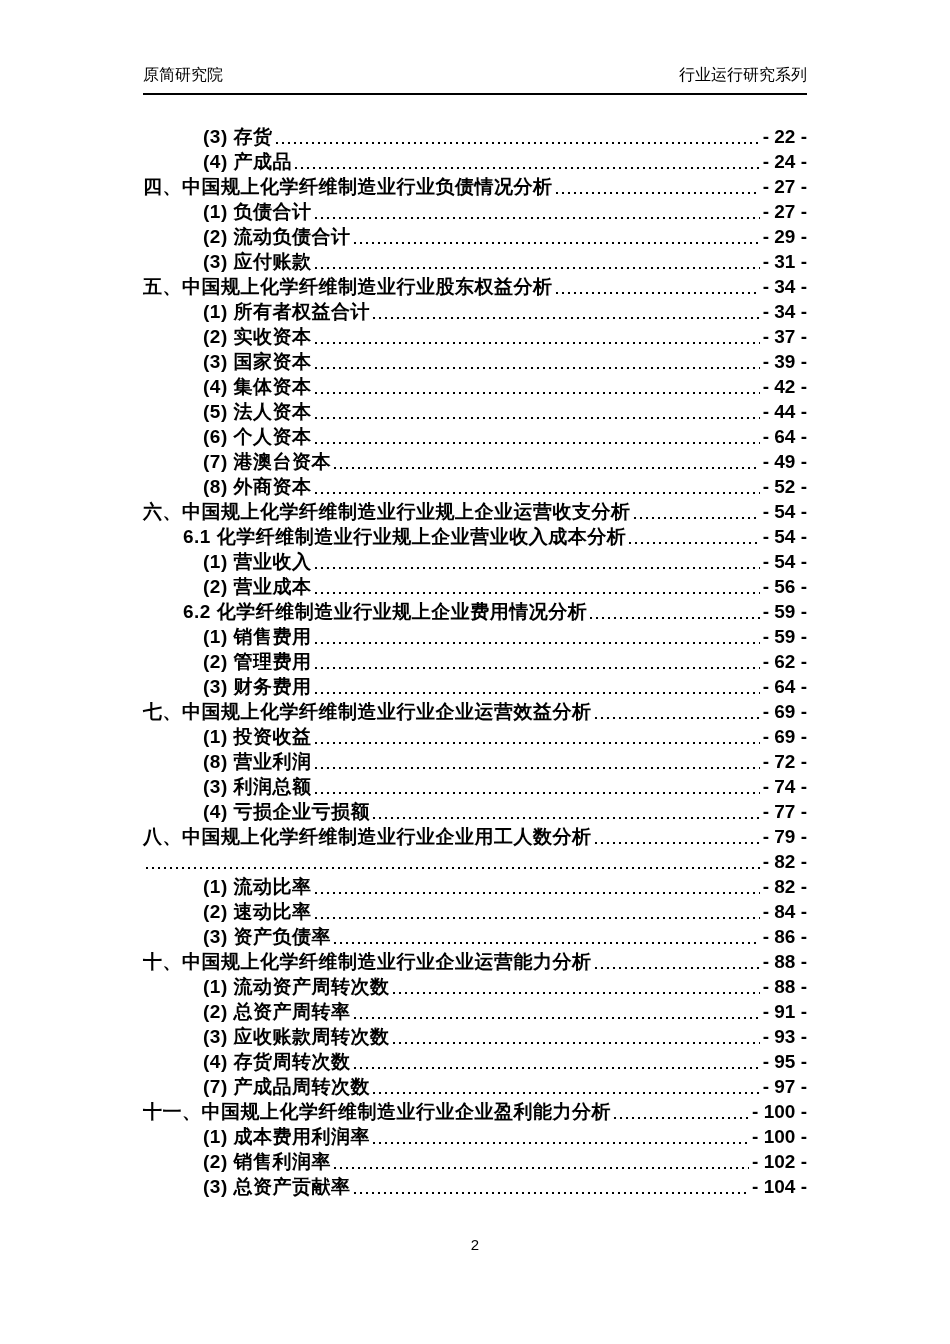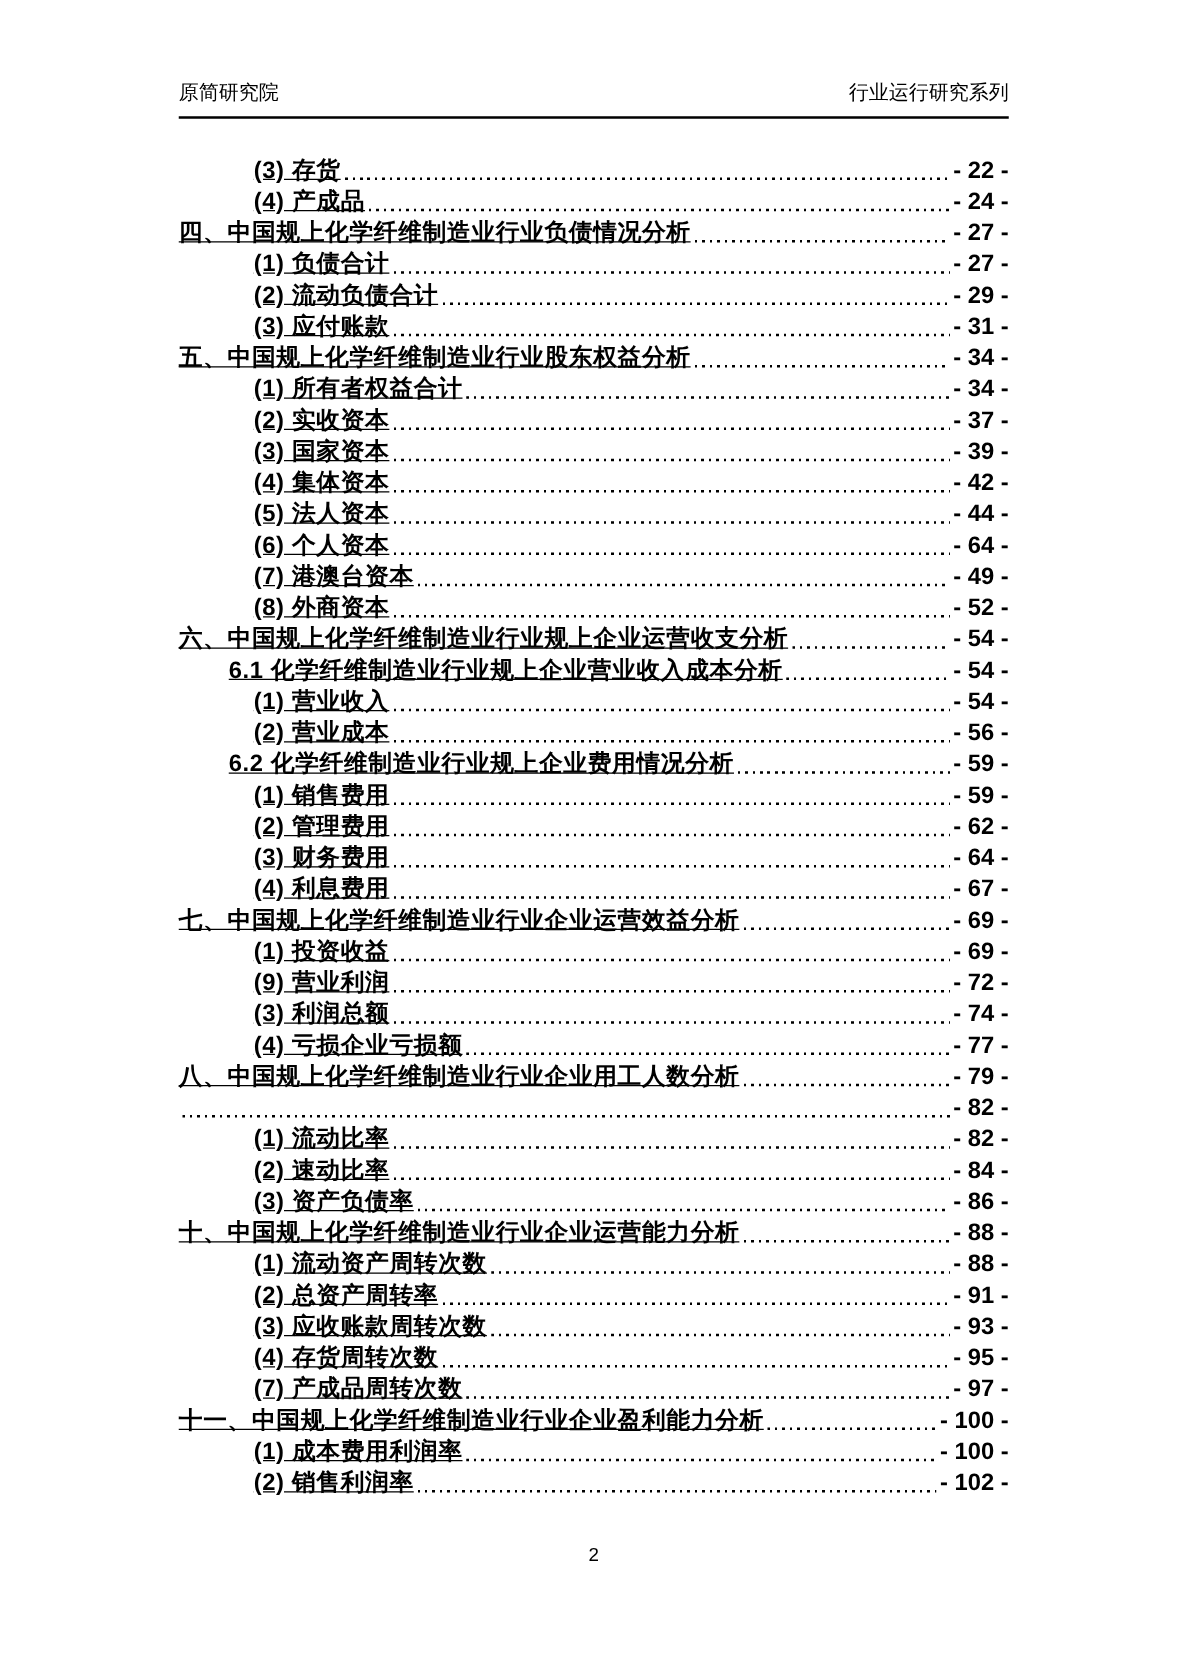--- a/index.html
+++ b/index.html
@@ -50,21 +50,21 @@
     align-items: baseline;
     height: 25px;
     font-size: 19px;
     font-weight: 700;
     line-height: 25px;
     white-space: pre;
   }
   .toc-row.level-1 { padding-left: 0; }
   .toc-row.level-2 { padding-left: 40px; }
   .toc-row.level-3 { padding-left: 60px; }
-  .toc-label { flex: 0 0 auto; letter-spacing: 0.5px; text-decoration: underline; }
+  .toc-label { flex: 0 0 auto; letter-spacing: 0.5px; }
   .toc-leader {
     flex: 1 1 auto;
     align-self: flex-end;
     height: 2px;
     margin: 0 3px 5px 3px;
     background-image: repeating-linear-gradient(
       to right,
       #000000 0px, #000000 2px,
       transparent 2px, transparent 6px
     );
@@ -202,37 +202,32 @@
       <div class="toc-row level-3">
         <span class="toc-label">(2) 管理费用</span>
         <span class="toc-leader"></span>
         <span class="toc-page">- 62 -</span>
       </div>
       <div class="toc-row level-3">
         <span class="toc-label">(3) 财务费用</span>
         <span class="toc-leader"></span>
         <span class="toc-page">- 64 -</span>
       </div>
-      <div class="toc-row level-3">
-        <span class="toc-label">(4) 利息费用</span>
-        <span class="toc-leader"></span>
-        <span class="toc-page">- 67 -</span>
-      </div>
       <div class="toc-row level-1">
         <span class="toc-label">七、中国规上化学纤维制造业行业企业运营效益分析</span>
         <span class="toc-leader"></span>
         <span class="toc-page">- 69 -</span>
       </div>
       <div class="toc-row level-3">
         <span class="toc-label">(1) 投资收益</span>
         <span class="toc-leader"></span>
         <span class="toc-page">- 69 -</span>
       </div>
       <div class="toc-row level-3">
-        <span class="toc-label">(9) 营业利润</span>
+        <span class="toc-label">(8) 营业利润</span>
         <span class="toc-leader"></span>
         <span class="toc-page">- 72 -</span>
       </div>
       <div class="toc-row level-3">
         <span class="toc-label">(3) 利润总额</span>
         <span class="toc-leader"></span>
         <span class="toc-page">- 74 -</span>
       </div>
       <div class="toc-row level-3">
         <span class="toc-label">(4) 亏损企业亏损额</span>
@@ -300,20 +295,25 @@
       </div>
       <div class="toc-row level-3">
         <span class="toc-label">(1) 成本费用利润率</span>
         <span class="toc-leader"></span>
         <span class="toc-page">- 100 -</span>
       </div>
       <div class="toc-row level-3">
         <span class="toc-label">(2) 销售利润率</span>
         <span class="toc-leader"></span>
         <span class="toc-page">- 102 -</span>
+      </div>
+      <div class="toc-row level-3">
+        <span class="toc-label">(3) 总资产贡献率</span>
+        <span class="toc-leader"></span>
+        <span class="toc-page">- 104 -</span>
       </div>
     </div>
 
   <div class="doc-footer">
     <span>2</span>
   </div>
 
 </div>
 
 </body></html>

